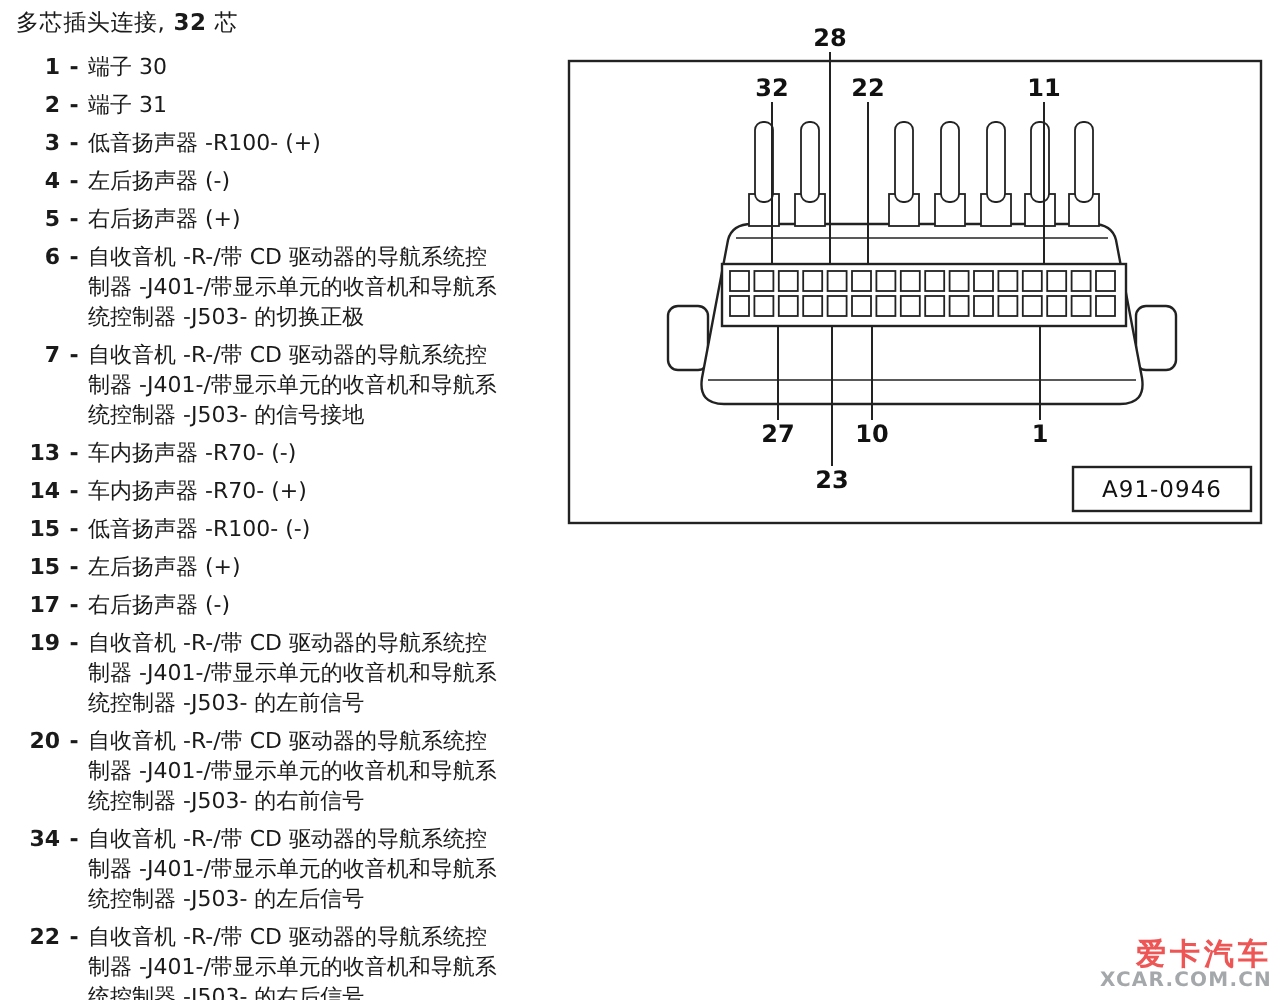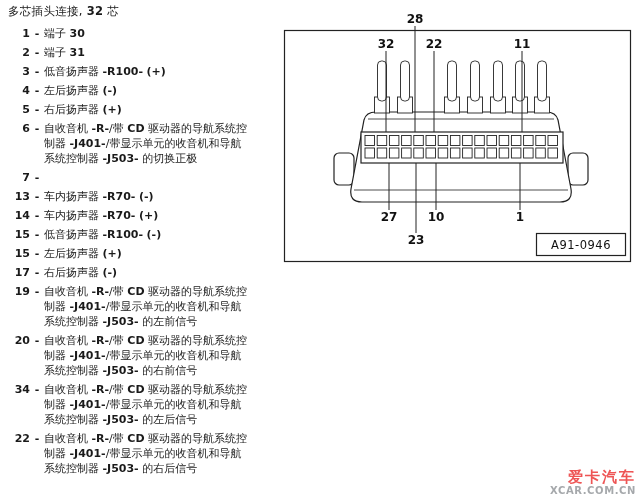--- a/index.html
+++ b/index.html
@@ -11,21 +11,21 @@
     border-radius:19px;
   }
   .doc-title { position:absolute; left:8px; top:4px; font-size:11.5px; letter-spacing:.3px; }
   .doc-title b { font-weight:bold; }
 
   .pin-list { position:absolute; left:8px; top:26px; width:278px; }
   .pin-row { display:flex; align-items:flex-start; font-size:11px; line-height:15px; margin-bottom:4px; }
   .pin-num { flex:0 0 22px; width:22px; text-align:right; font-weight:bold; }
   .pin-dash { flex:0 0 14px; width:14px; text-align:center; font-weight:bold; }
   .pin-desc { width:206px; }
-  .pin-desc b { font-weight:bold; }
+  .pin-desc b { font-weight:normal; }
 
   .figure-svg { position:absolute; left:280px; top:5px; }
   .callout { font-family:"DejaVu Sans", sans-serif; font-size:12px; font-weight:bold; fill:#111; text-anchor:middle; }
   .leads line { stroke:#222; stroke-width:1; }
   .outline { fill:#ffffff; stroke:#222; stroke-width:1.2; }
   .thin { stroke:#222; stroke-width:.8; fill:none; }
   #strip-cells rect, #blades rect { fill:#ffffff; stroke:#222; stroke-width:.9; }
   .ref-text { font-family:"DejaVu Sans", sans-serif; font-size:11.5px; fill:#111; text-anchor:middle; letter-spacing:.5px; }
 
   .watermark { position:absolute; right:3px; bottom:4px; text-align:right; line-height:1.1; }
@@ -68,20 +68,21 @@
         <span class="pin-desc">右后扬声器 <b>(+)</b></span>
       </div>
       <div class="pin-row">
         <span class="pin-num">6</span>
         <span class="pin-dash">-</span>
         <span class="pin-desc">自收音机 <b>-R-</b>/带 <b>CD</b> 驱动器的导航系统控制器 <b>-J401-</b>/带显示单元的收音机和导航系统控制器 <b>-J503-</b> 的切换正极</span>
       </div>
       <div class="pin-row">
         <span class="pin-num">7</span>
         <span class="pin-dash">-</span>
+        <span class="pin-desc">自收音机 <b>-R-</b>/带 <b>CD</b> 驱动器的导航系统控制器 <b>-J401-</b>/带显示单元的收音机和导航系统控制器 <b>-J503-</b> 的信号接地</span>
       </div>
       <div class="pin-row">
         <span class="pin-num">13</span>
         <span class="pin-dash">-</span>
         <span class="pin-desc">车内扬声器 <b>-R70-</b> <b>(-)</b></span>
       </div>
       <div class="pin-row">
         <span class="pin-num">14</span>
         <span class="pin-dash">-</span>
         <span class="pin-desc">车内扬声器 <b>-R70-</b> <b>(+)</b></span>

